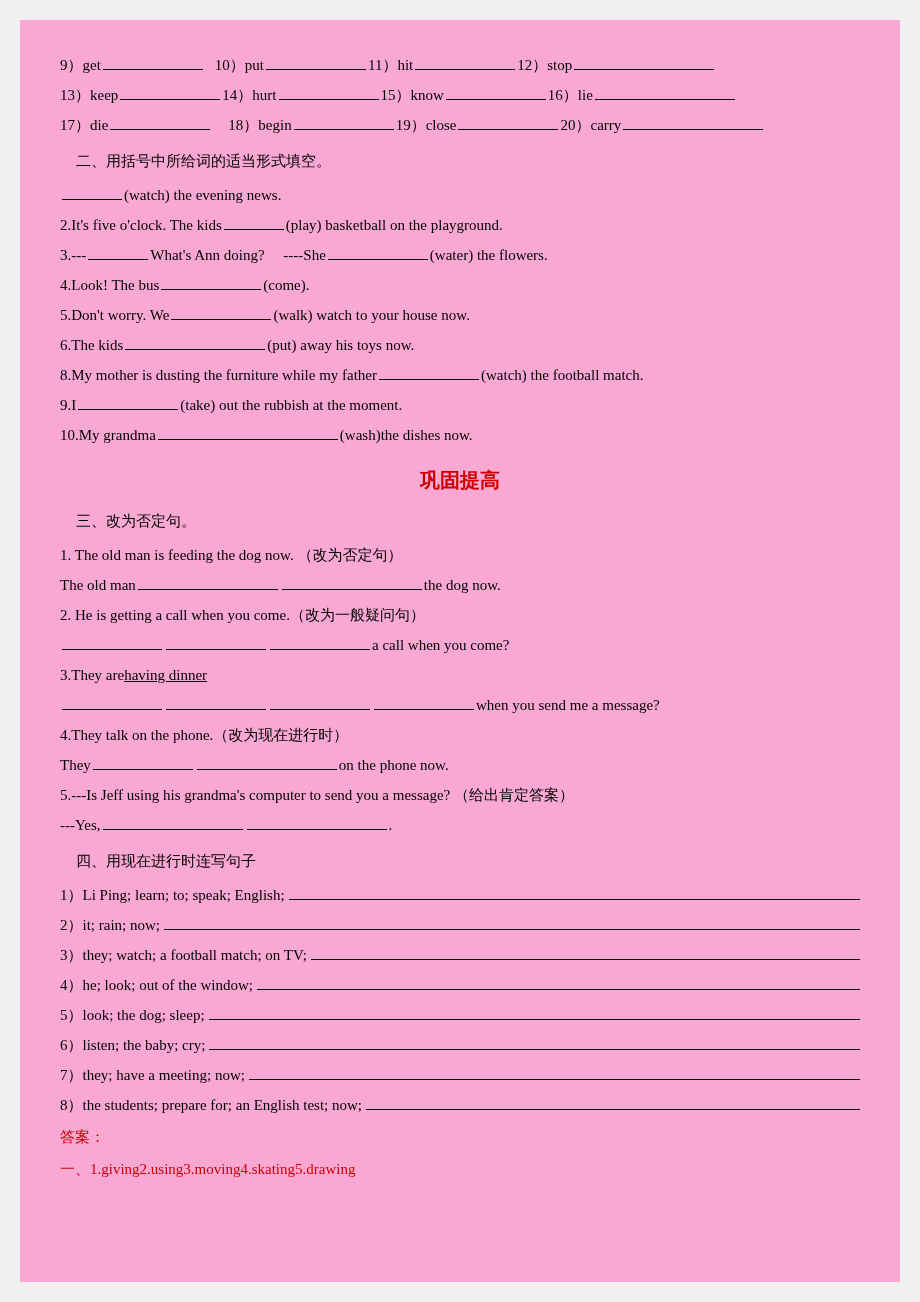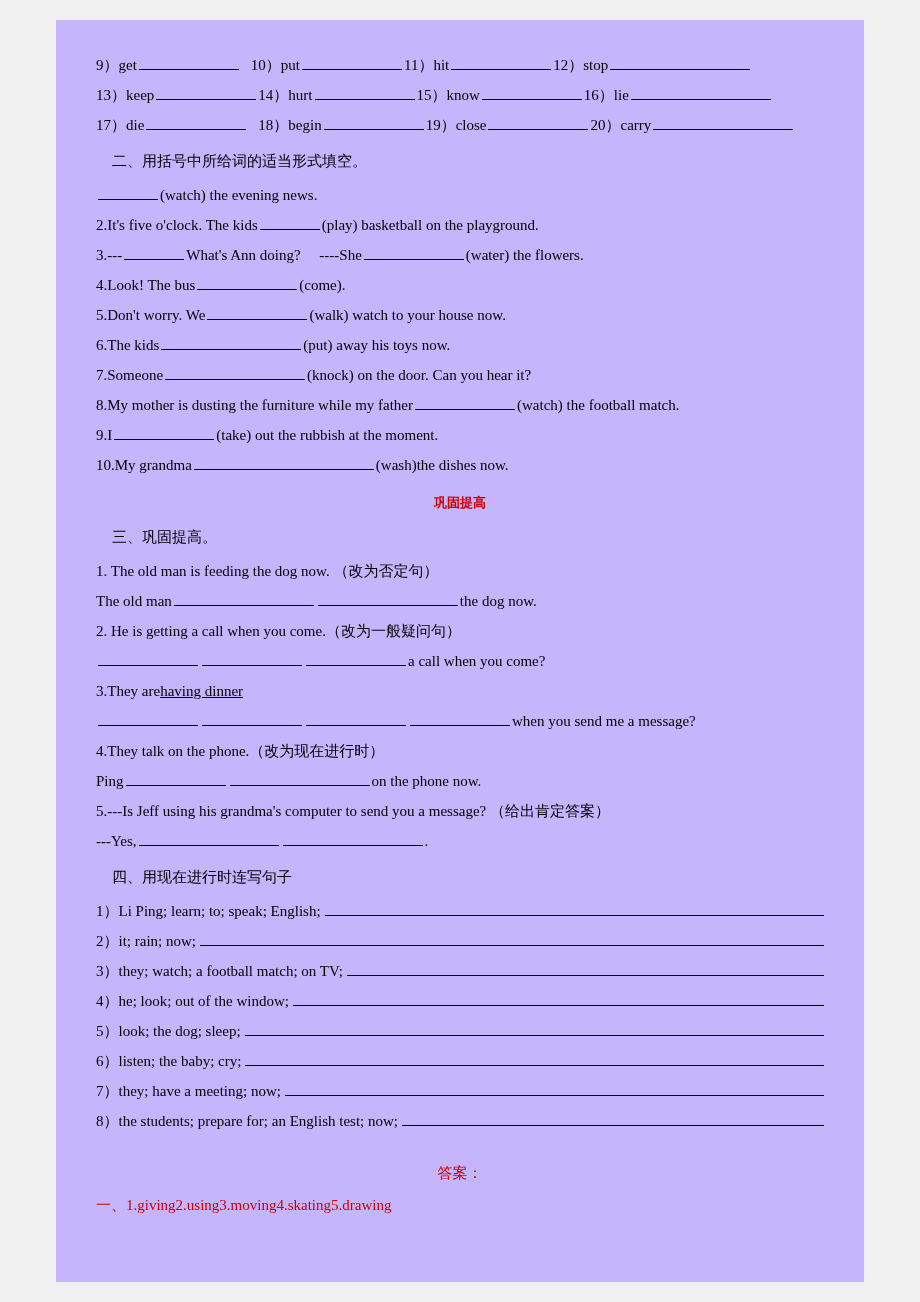--- a/index.html
+++ b/index.html
@@ -6,53 +6,52 @@
     body {
       background: #f0f0f0;
       font-family: "SimSun", "宋体", serif;
       font-size: 15px;
       color: #000;
       display: flex;
       justify-content: center;
       padding: 20px;
     }
     .page {
-      background: #c4b5fd;
-      width: 808px;
+      background: #f9a8d4;
+      width: 880px;
       min-height: 1262px;
       padding: 30px 40px 40px 40px;
       line-height: 2.0;
     }
     .blank {
       display: inline-block;
       border-bottom: 1px solid #000;
       min-width: 80px;
       height: 18px;
       vertical-align: bottom;
       margin: 0 2px;
     }
     .blank-short { min-width: 60px; }
     .blank-medium { min-width: 100px; }
     .blank-long { min-width: 140px; }
     .blank-xlong { min-width: 180px; }
     .section-title {
       text-align: center;
       color: #cc0000;
       font-weight: bold;
-      font-size: 13px;
+      font-size: 20px;
       margin: 10px 0 6px 0;
     }
     .part-title {
       margin: 6px 0 4px 16px;
       font-size: 15px;
     }
     .answer-section {
       color: #cc0000;
-      margin-top: 22px;
-      text-align: center;
+      margin-top: 2px;
     }
     .answer-row {
       display: flex;
       flex-wrap: wrap;
       gap: 0;
       margin-top: 2px;
       color: #cc0000;
     }
     .answer-item {
       color: #cc0000;
@@ -98,21 +97,21 @@
       <span class="blank blank-medium"></span>
     <span>15）know</span>
       <span class="blank blank-medium"></span>
     <span>16）lie</span>
       <span class="blank blank-long"></span>
   </div>
 
   <div class="row">
     <span>17）die</span>
       <span class="blank blank-medium"></span>
-    <span style="margin-left:10px;">18）begin</span>
+    <span style="margin-left:16px;">18）begin</span>
       <span class="blank blank-medium"></span>
     <span>19）close</span>
       <span class="blank blank-medium"></span>
     <span>20）carry</span>
       <span class="blank blank-long"></span>
   </div>
 
   <div class="part-title">二、用括号中所给词的适当形式填空。</div>
 
   <div class="row">
@@ -145,25 +144,20 @@
     <span class="blank blank-medium"></span>
     <span>(walk) watch to your house now.</span>
   </div>
 
   <div class="row">
     <span>6.The kids</span>
     <span class="blank blank-long"></span>
     <span>(put) away his toys now.</span>
   </div>
 
-  <div class="row">
-    <span>7.Someone</span>
-    <span class="blank blank-long"></span>
-    <span>(knock) on the door. Can you hear it?</span>
-  </div>
 
   <div class="row">
     <span>8.My mother is dusting the furniture while my father</span>
     <span class="blank blank-medium"></span>
     <span>(watch) the football match.</span>
   </div>
 
   <div class="row">
     <span>9.I</span>
     <span class="blank blank-medium"></span>
@@ -171,21 +165,21 @@
   </div>
 
   <div class="row">
     <span>10.My grandma</span>
     <span class="blank blank-xlong"></span>
     <span>(wash)the dishes now.</span>
   </div>
 
   <div class="section-title">巩固提高</div>
 
-  <div class="part-title">三、巩固提高。</div>
+  <div class="part-title">三、改为否定句。</div>
 
   <div class="row">
     <span>1.  The old man is feeding the dog now.  （改为否定句）</span>
   </div>
   <div class="row">
     <span>The old man</span>
     <span class="blank blank-long"></span>
     <span class="blank blank-long"></span>
     <span>the dog now.</span>
   </div>
@@ -209,21 +203,21 @@
     <span class="blank blank-medium"></span>
     <span class="blank blank-medium"></span>
     <span class="blank blank-medium"></span>
     <span>when you send me a message?</span>
   </div>
 
   <div class="row">
     <span>4.They talk on the phone.（改为现在进行时）</span>
   </div>
   <div class="row">
-    <span>Ping</span>
+    <span>They</span>
     <span class="blank blank-medium"></span>
     <span class="blank blank-long"></span>
     <span>on the phone now.</span>
   </div>
 
   <div class="row">
     <span>5.---Is Jeff using his grandma's computer to send you a message?      （给出肯定答案）</span>
   </div>
   <div class="row">
     <span>---Yes,</span>

